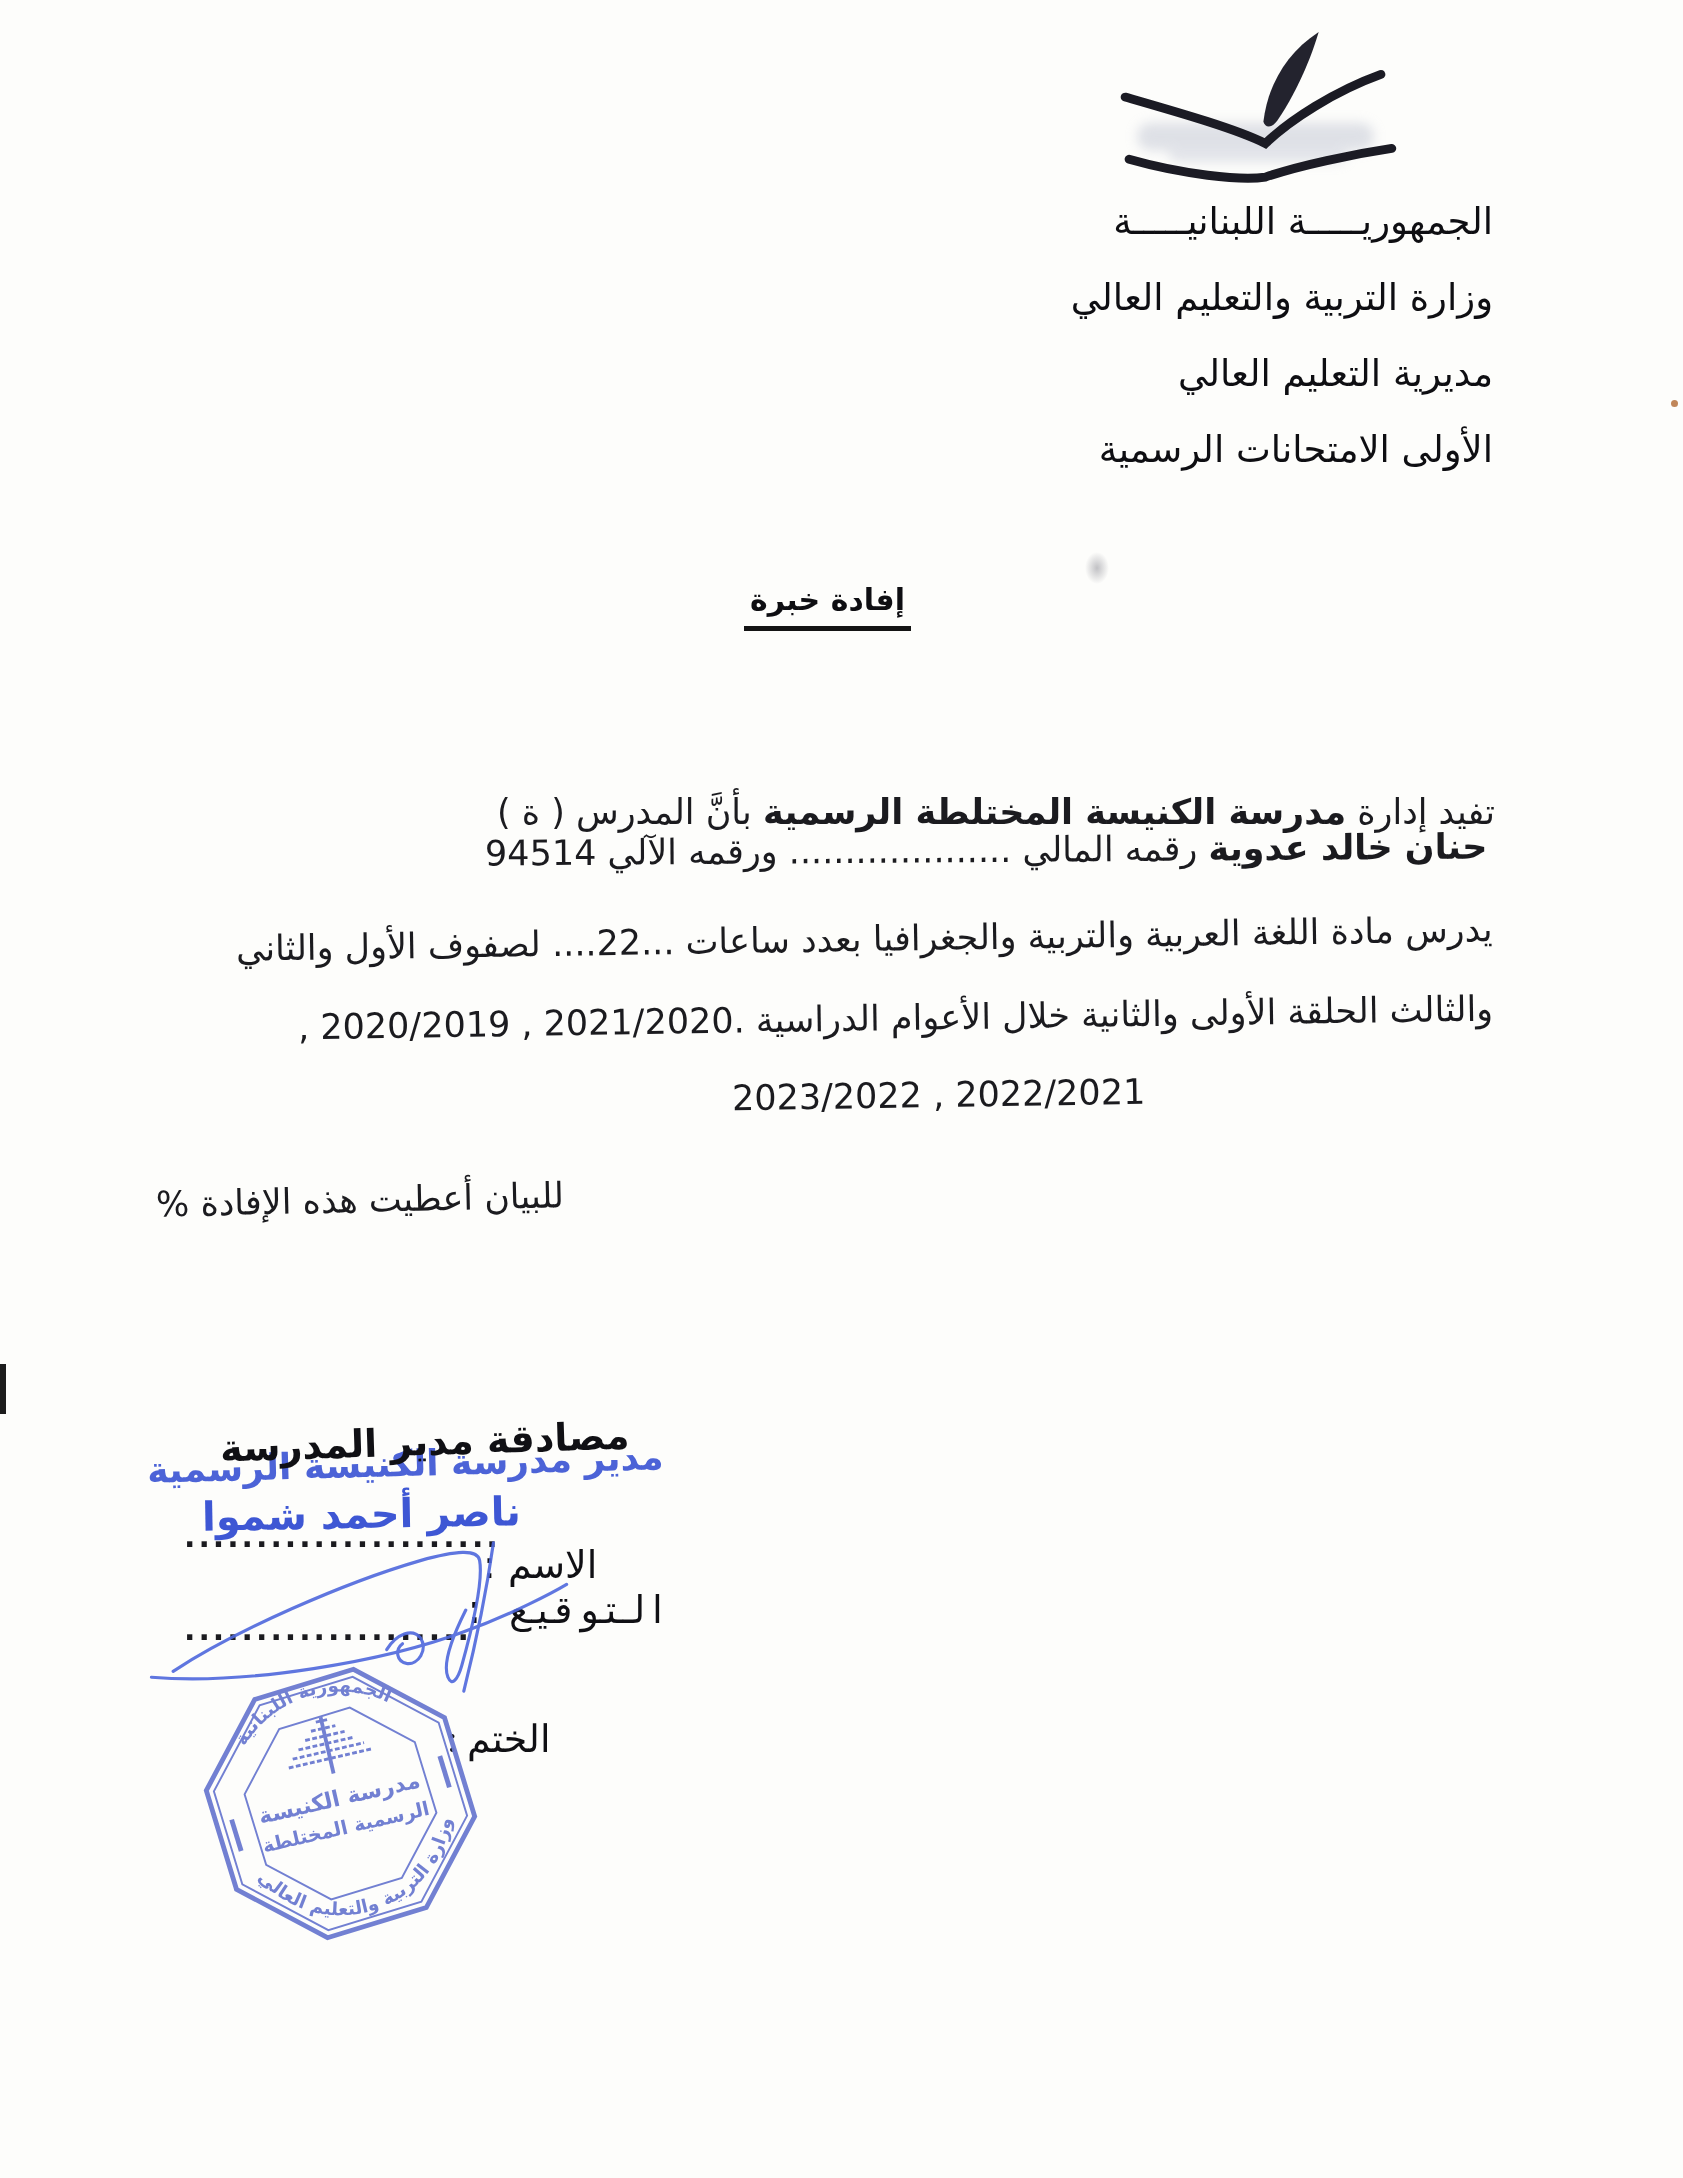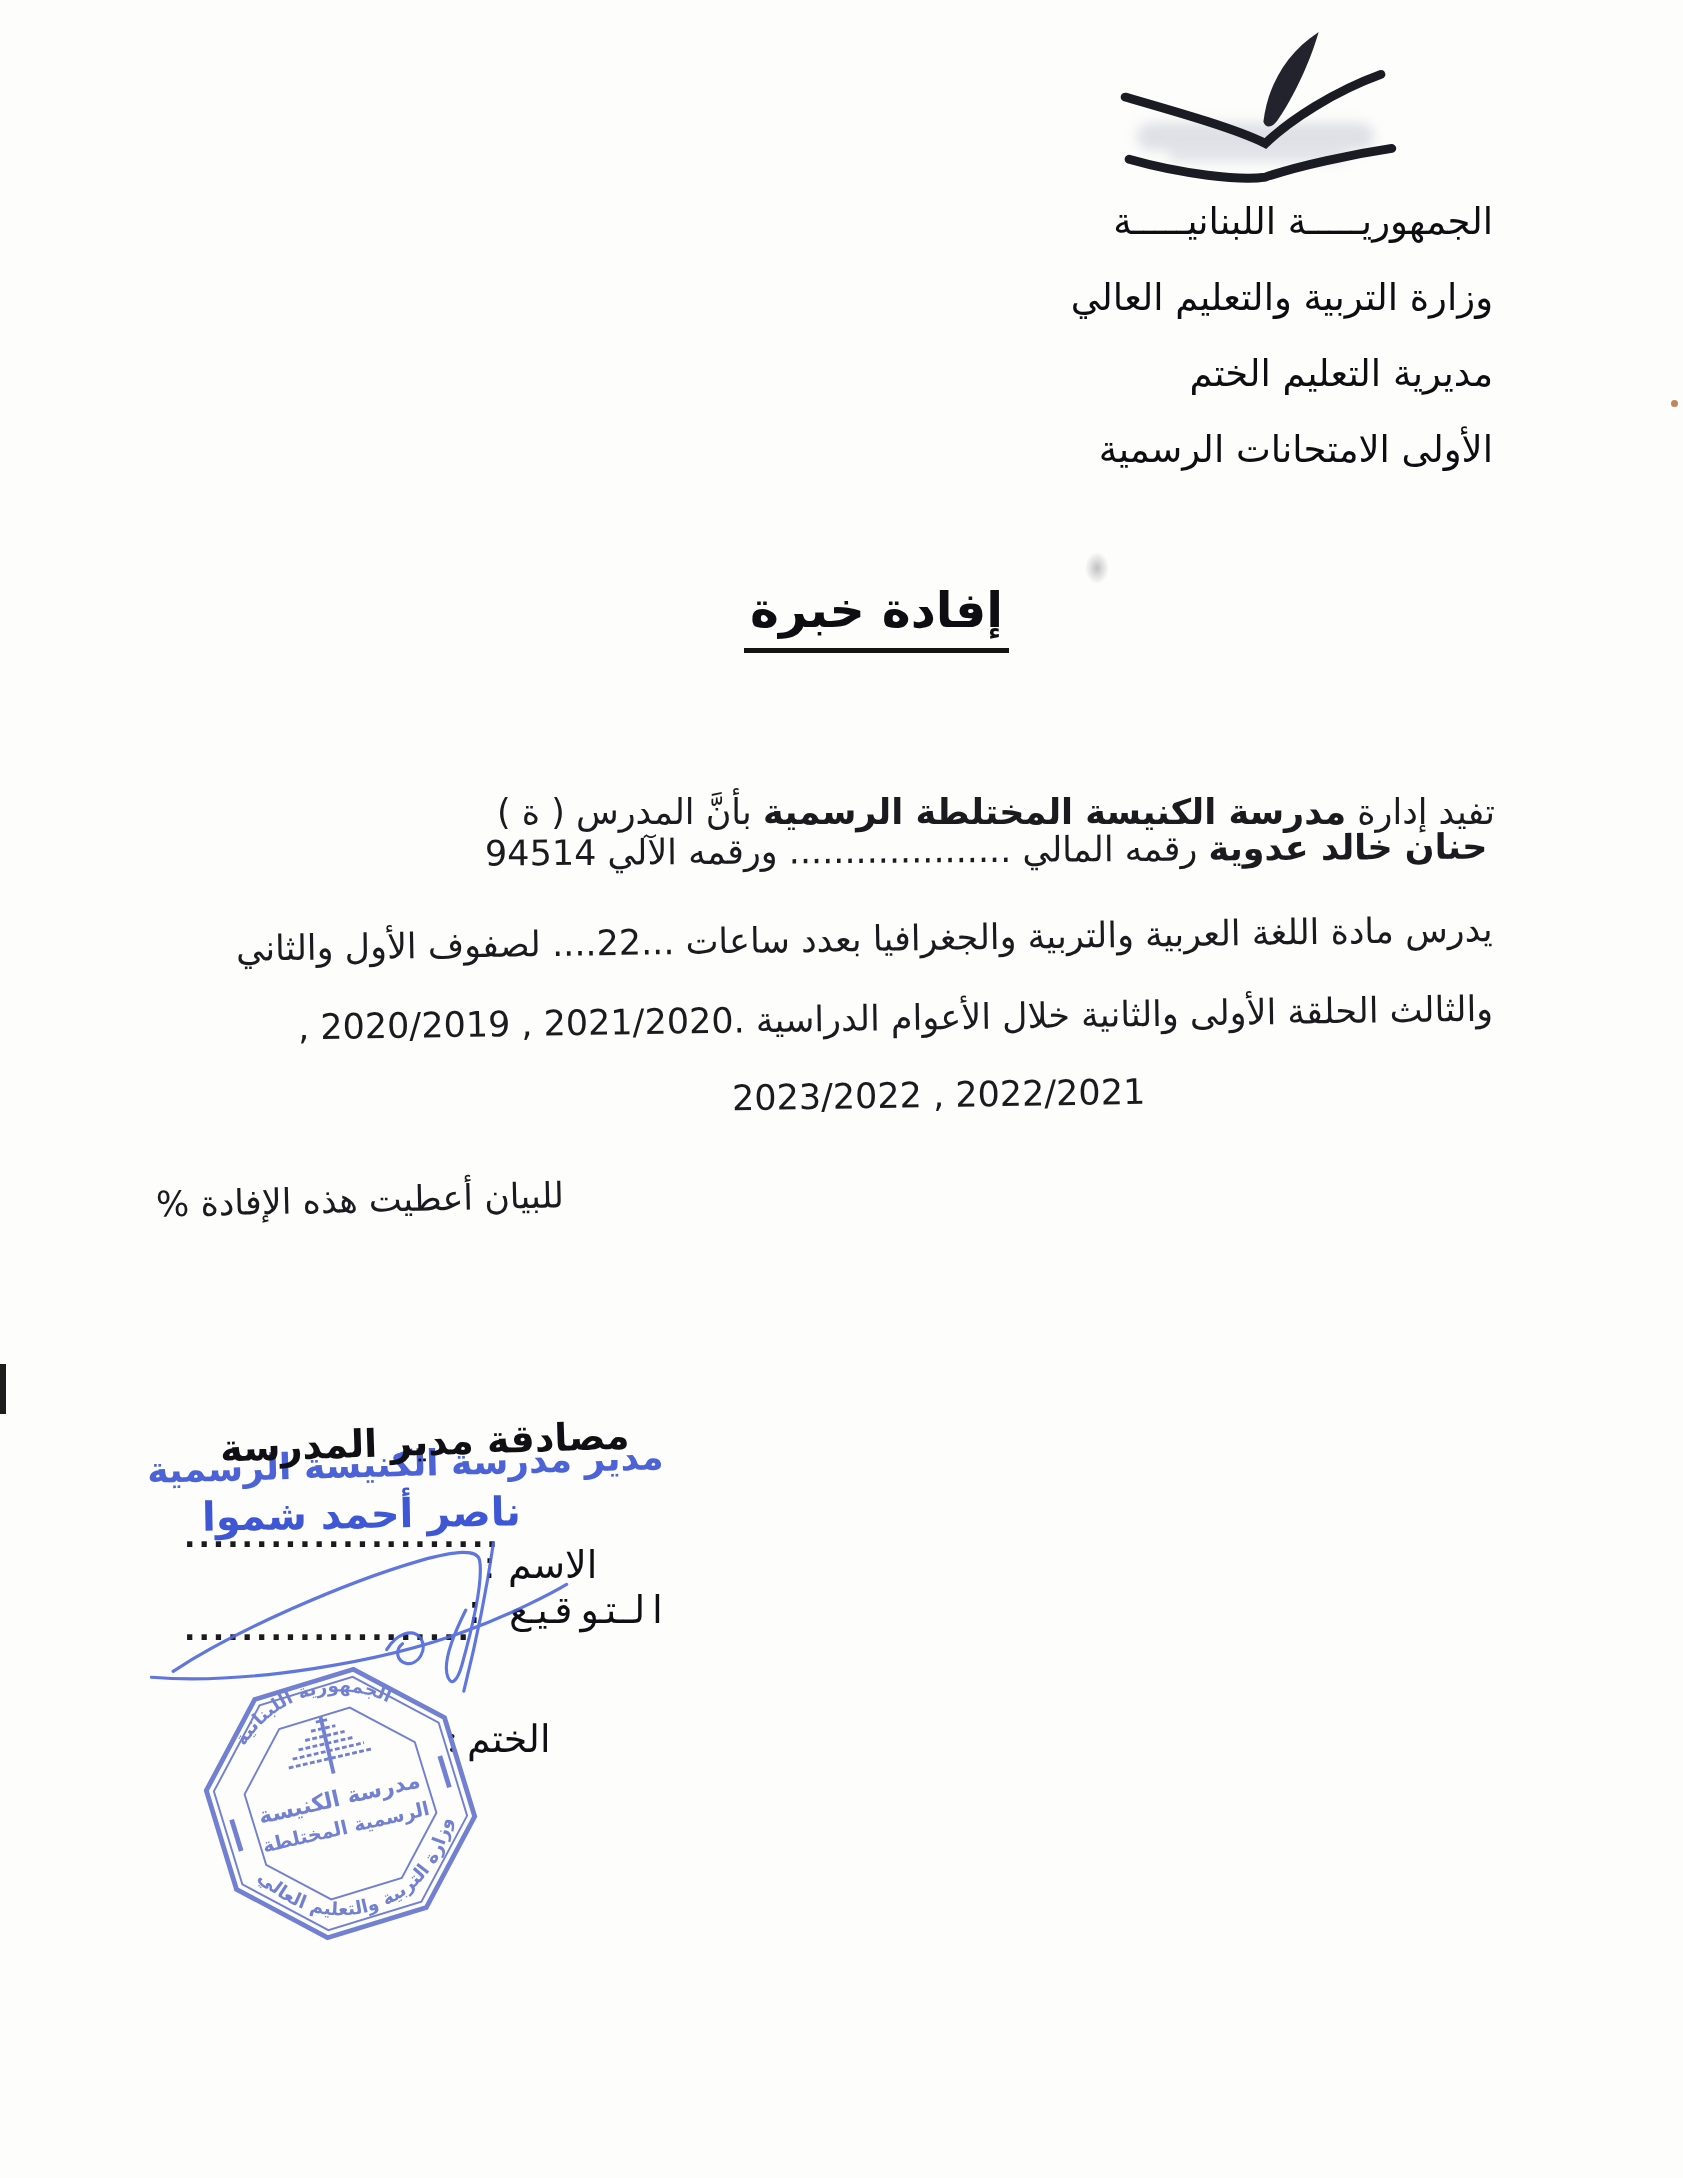--- a/index.html
+++ b/index.html
@@ -41,29 +41,29 @@
     <g fill="none" stroke="#1b1b24" stroke-width="9" stroke-linecap="round">
       <path d="M 18,72 C 70,87 130,104 160,119 C 185,95 230,66 277,49"></path>
       <path d="M 22,135 C 75,150 135,157 160,153 C 195,141 248,130 288,124"></path>
     </g>
     <path fill="#23232e" d="M 158,97 C 162,62 180,28 214,6 C 208,26 196,60 172,96 C 167,103 160,104 158,97 Z"></path>
   </svg>
 
   <div class="abs hdr rtl" style="right:190px;top:184px;">
     <div>الجمهوريـــــة اللبنانيـــــة</div>
     <div>وزارة التربية والتعليم العالي</div>
-    <div>مديرية التعليم الختم</div>
+    <div>مديرية التعليم العالي</div>
     <div>الأولى الامتحانات الرسمية</div>
   </div>
 
   <div class="abs smudge" style="left:1085px;top:552px;width:24px;height:32px;"></div>
   <div class="abs" style="left:0;top:1364px;width:6px;height:50px;background:#1c1c1c;"></div>
   <div class="abs" style="left:1671px;top:400px;width:7px;height:7px;border-radius:50%;background:#b5713c;opacity:.85;"></div>
 
-  <div class="abs rtl nowrap" style="left:744px;top:582px;font-size:49px;font-weight:bold;border-bottom:5px solid #141414;padding:0 6px 9px 6px;color:#0e0e12;">إفادة خبرة</div>
+  <div class="abs rtl nowrap" style="left:744px;top:582px;font-size:30px;font-weight:bold;border-bottom:5px solid #141414;padding:0 6px 9px 6px;color:#0e0e12;">إفادة خبرة</div>
 
   <div class="abs bodyline rtl" style="right:188px;top:752px;margin-top:40px;">
     <span>تفيد إدارة </span><span class="b">مدرسة الكنيسة المختلطة  الرسمية</span><span> بأنَّ المدرس ( ة )</span>
   </div>
 
   <div class="abs bodyline rtl" style="right:196px;top:830px;transform:rotate(-0.4deg);">
     <span class="b">حنان خالد عدوية</span><span>  رقمه المالي .................... ورقمه الآلي </span><span class="num">94514</span>
   </div>
 
   <div class="abs bodyline rtl" style="right:190px;top:919px;transform:rotate(-0.9deg);">

